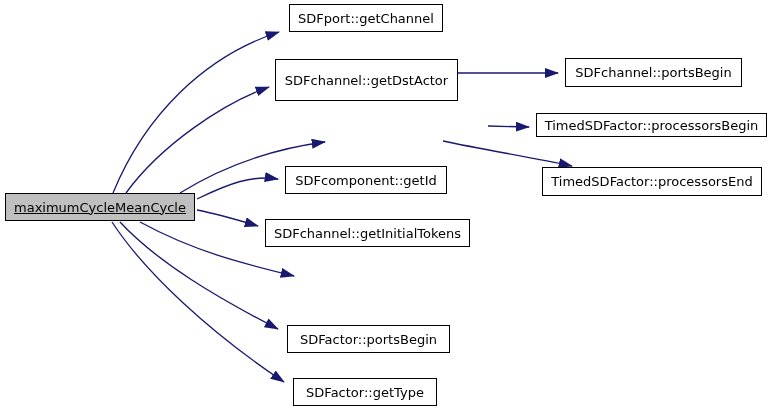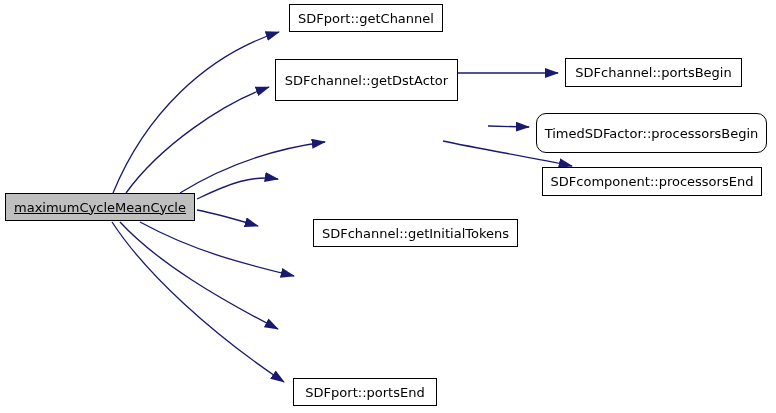--- a/index.html
+++ b/index.html
@@ -73,24 +73,26 @@
 
   <div class="node root" style="left:5px; top:193px; width:190px; height:28px;">maximumCycleMeanCycle</div>
 
   <div class="node" style="left:289px; top:4px; width:154px; height:28px;">SDFport::getChannel</div>
 
   <div class="node" style="left:275px; top:59px; width:183px; height:42px;">SDFchannel::getDstActor</div>
 
   <div class="node" style="left:565px; top:58px; width:177px; height:29px;">SDFchannel::portsBegin</div>
 
 
-  <div class="node" style="left:536px; top:113px; width:231px; height:40px;border-radius:10px;">TimedSDFactor::processorsBegin</div>
+  <div class="node" style="left:536px; top:113px; width:231px; height:24px;">TimedSDFactor::processorsBegin</div>
 
-  <div class="node" style="left:542px; top:167px; width:220px; height:29px;">SDFcomponent::processorsEnd</div>
+  <div class="node" style="left:542px; top:167px; width:220px; height:29px;">TimedSDFactor::processorsEnd</div>
+
+  <div class="node" style="left:285px; top:166px; width:162px; height:28px;">SDFcomponent::getId</div>
+
+  <div class="node" style="left:265px; top:219px; width:205px; height:28px;">SDFchannel::getInitialTokens</div>
 
 
-  <div class="node" style="left:265px; top:219px; width:205px; height:28px;margin-left:48px;">SDFchannel::getInitialTokens</div>
+  <div class="node" style="left:287px; top:325px; width:163px; height:28px;">SDFactor::portsBegin</div>
 
-
-
-  <div class="node" style="left:293px; top:378px; width:144px; height:28px;">SDFport::portsEnd</div>
+  <div class="node" style="left:293px; top:378px; width:144px; height:28px;">SDFactor::getType</div>
 
 </div>
 
 </body></html>

